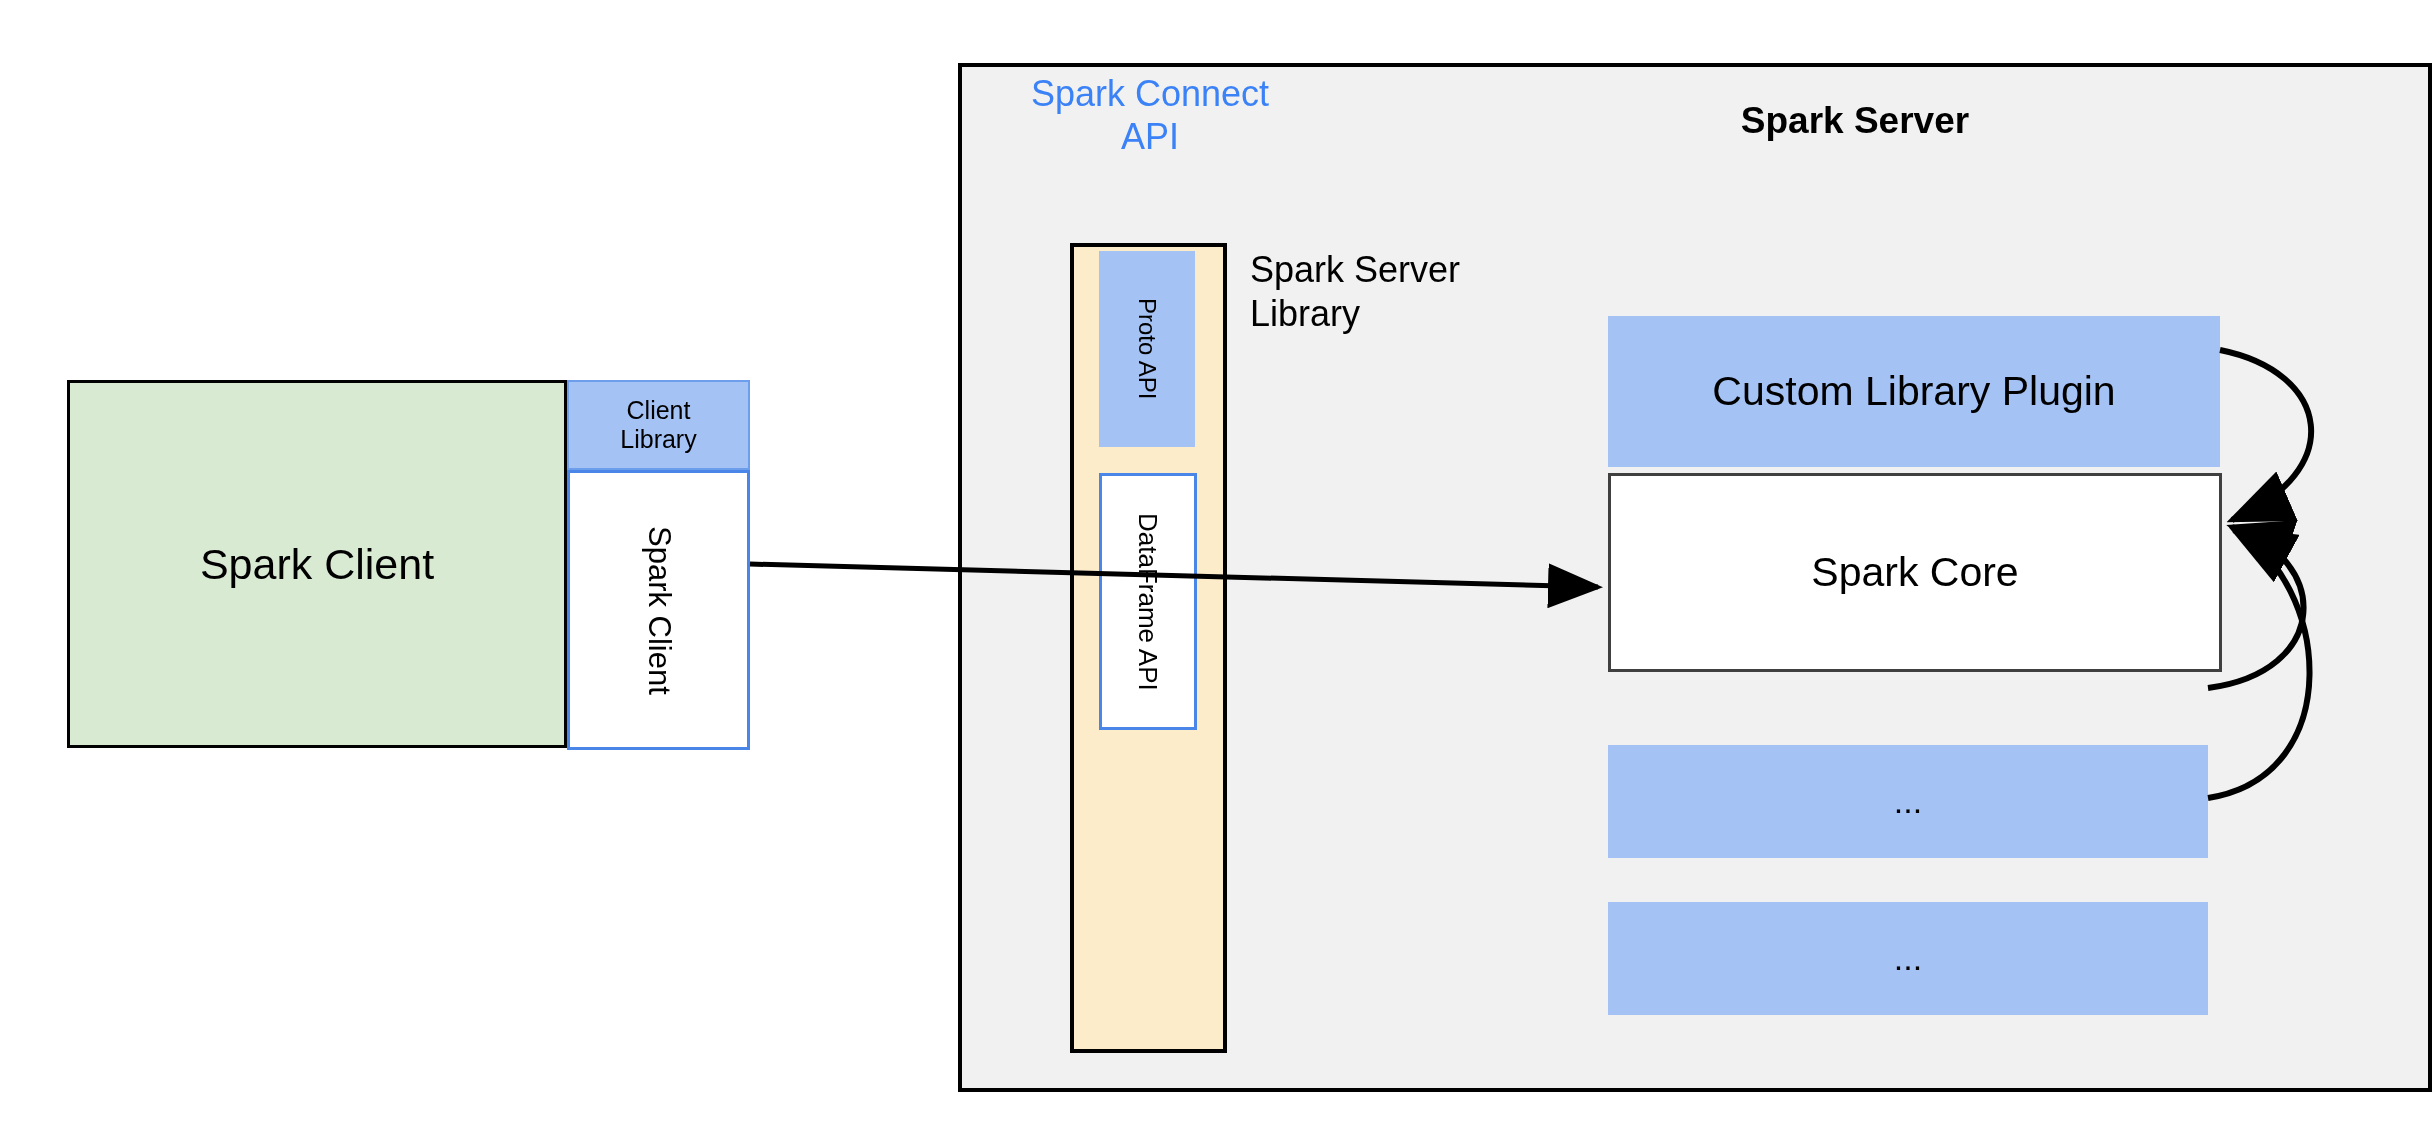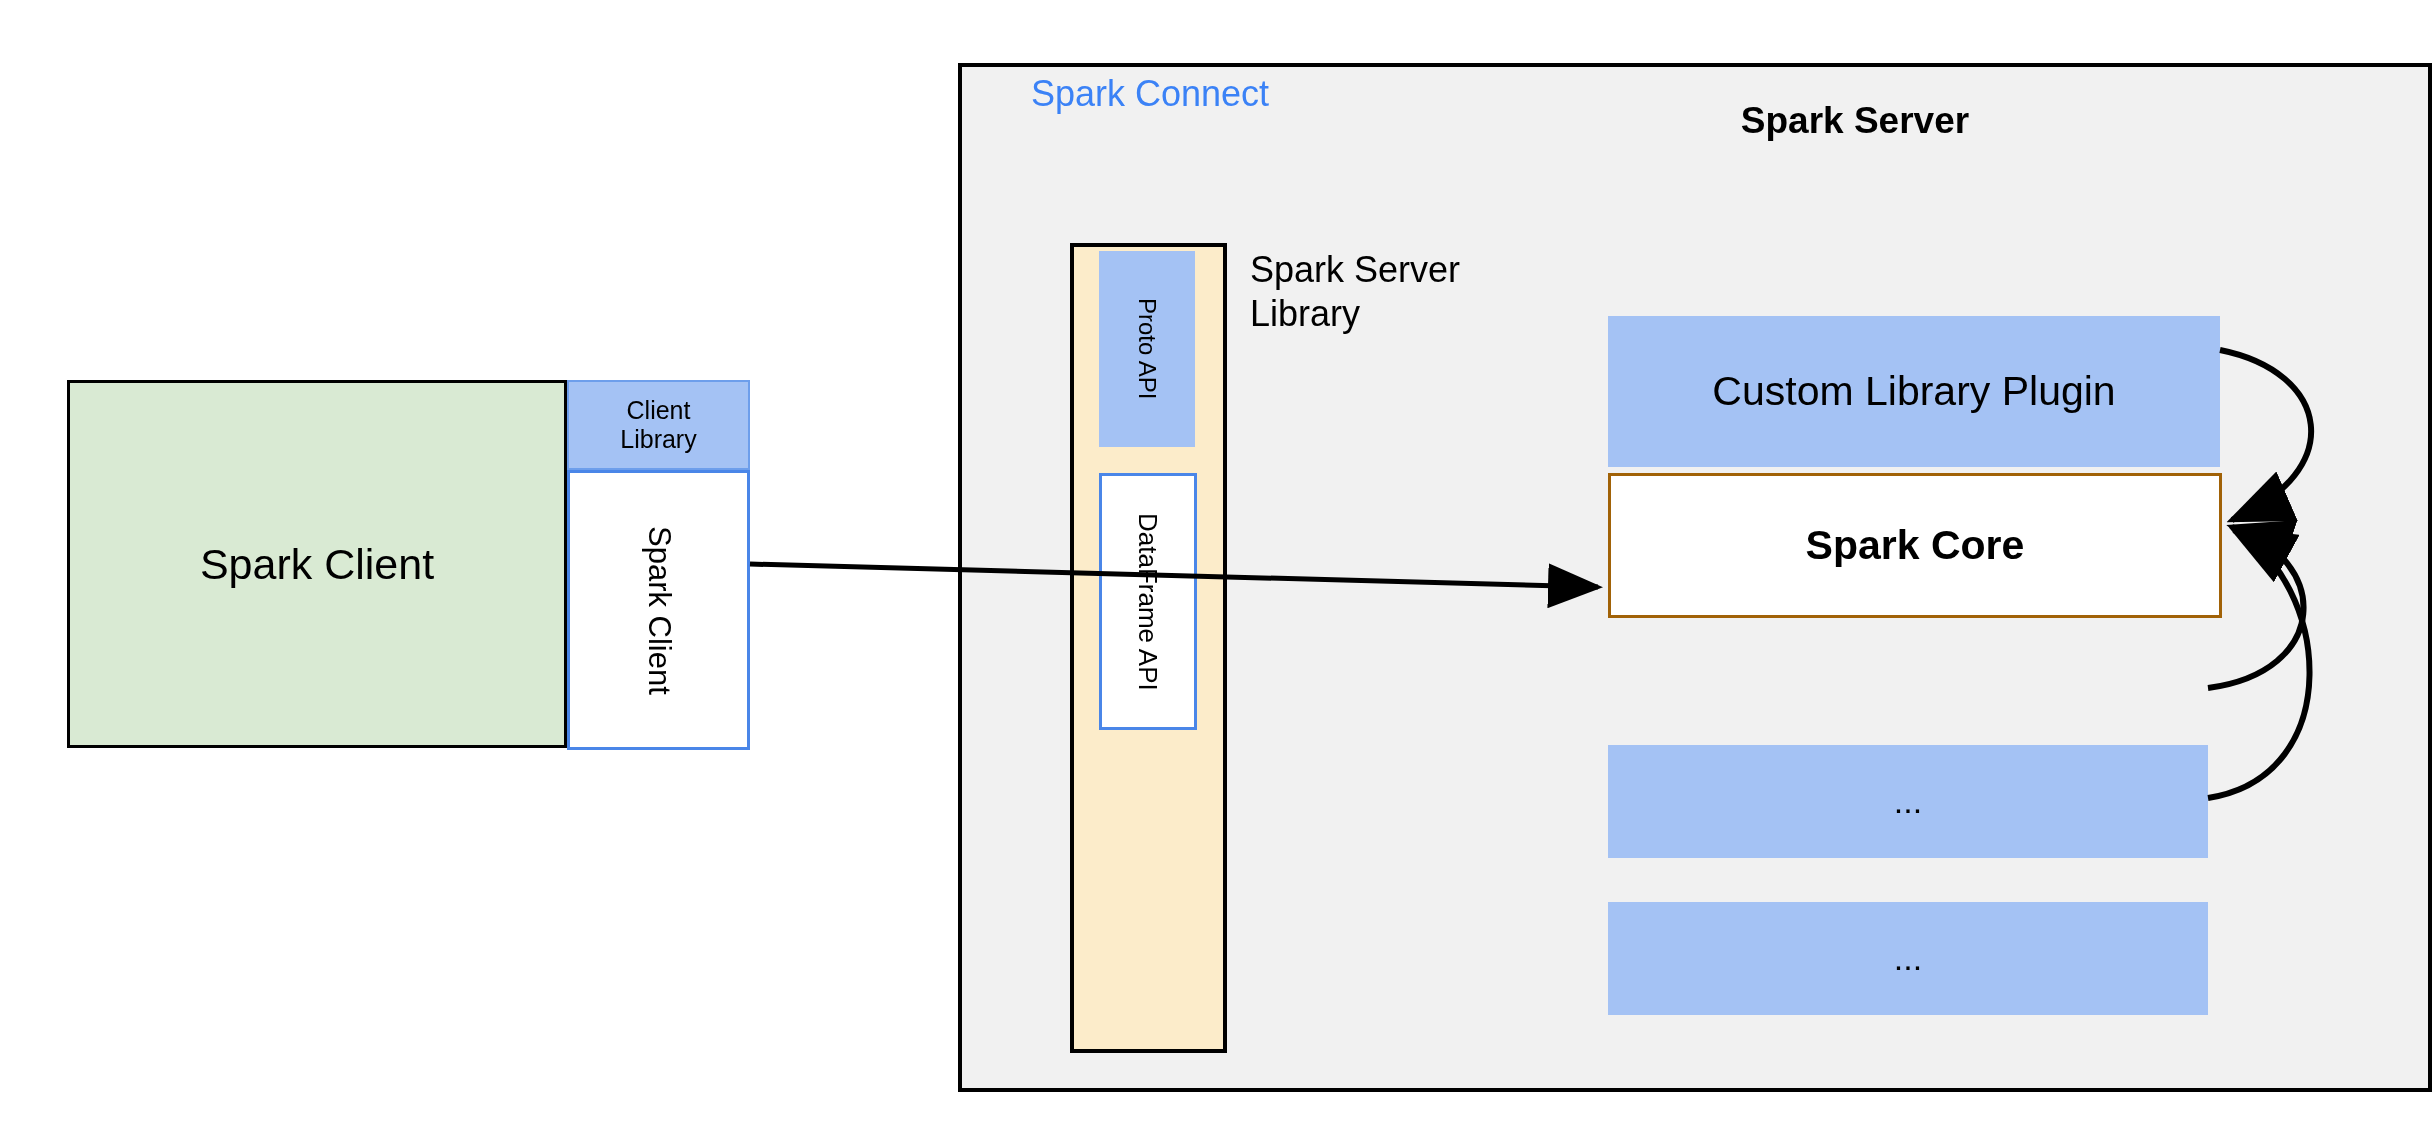--- a/index.html
+++ b/index.html
@@ -100,25 +100,24 @@
     border: 3px solid #4a86e8;
     font-size: 26px;
   }
   #custom-library-plugin-box {
     left: 1608px; top: 278px; width: 612px; height: 151px;
     background: #a4c2f4;
     font-size: 41px;
     margin-top: 38px;
   }
   #spark-core-box {
-    left: 1608px; top: 473px; width: 614px; height: 145px;
-    background: #ffffff;
-    border: 3px solid #a16207;
+    left: 1608px; top: 473px; width: 614px; height: 199px;
+    background: #ffffff;
+    border: 3px solid #404040;
     font-size: 41px;
-    font-weight: bold;
   }
   #ellipsis-box-1 {
     left: 1608px; top: 745px; width: 600px; height: 113px;
     background: #a4c2f4;
     font-size: 34px;
   }
   #ellipsis-box-2 {
     left: 1608px; top: 902px; width: 600px; height: 113px;
     background: #a4c2f4;
     font-size: 34px;
@@ -133,20 +132,21 @@
 </style>
 </head>
 <body>
 
 <div id="canvas">
 
   <div class="box" id="spark-server-box"></div>
 
   <div id="spark-connect-api-label">
     <div>Spark Connect</div>
+    <div>API</div>
   </div>
 
   <div id="spark-server-title">Spark Server</div>
 
   <div id="spark-server-library-label">
     <div>Spark Server</div>
     <div>Library</div>
   </div>
 
   <div class="box" id="connect-api-container"></div>

